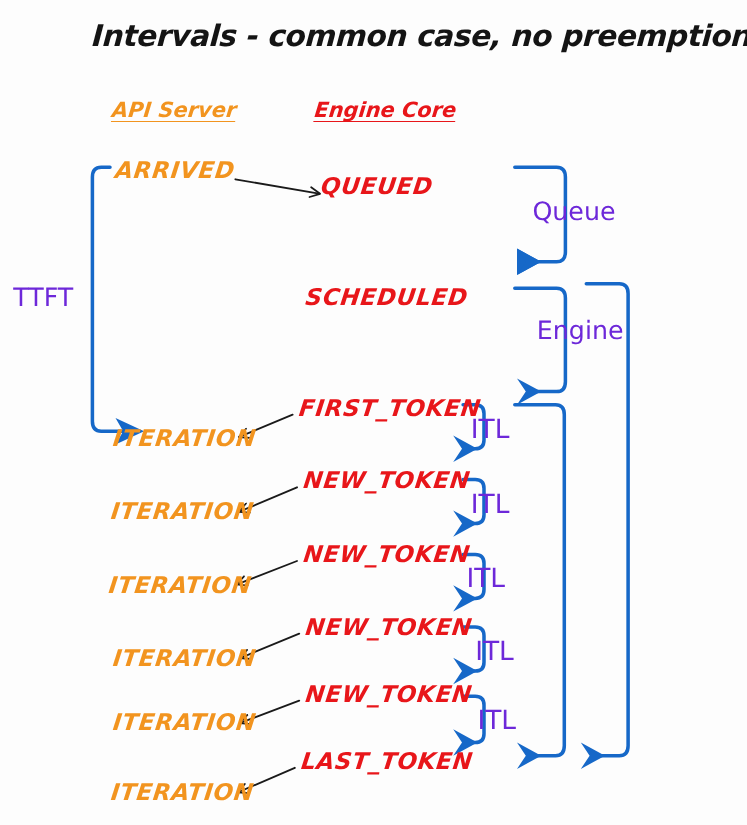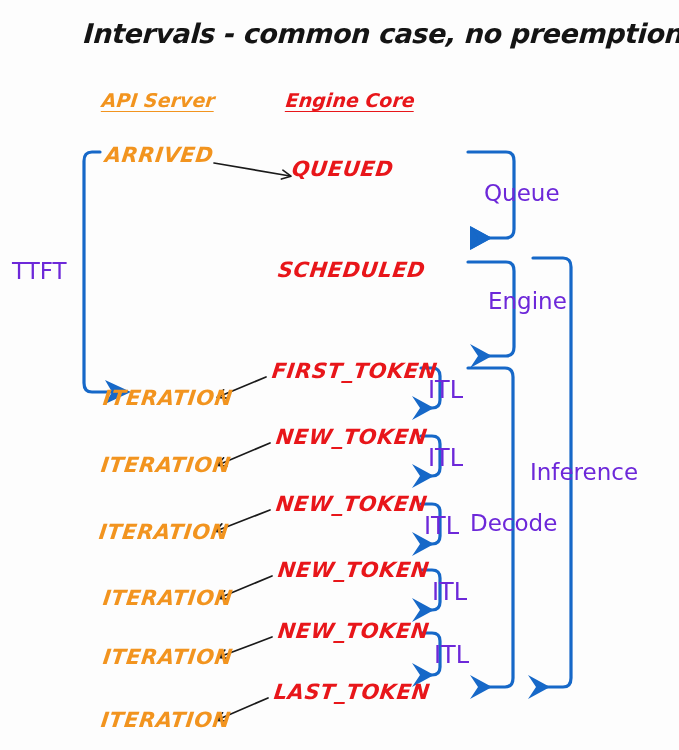--- a/index.html
+++ b/index.html
@@ -127,22 +127,20 @@
   <div class="lbl state orange" style="left:103px; top:386px;">ITERATION</div>
   <div class="lbl state orange" style="left:101px; top:453px;">ITERATION</div>
   <div class="lbl state orange" style="left:99px; top:520px;">ITERATION</div>
   <div class="lbl state orange" style="left:103px; top:586px;">ITERATION</div>
   <div class="lbl state orange" style="left:103px; top:645px;">ITERATION</div>
   <div class="lbl state orange" style="left:101px; top:708px;">ITERATION</div>
 
   <div class="lbl blue-lbl" style="left:12px; top:258px;">TTFT</div>
   <div class="lbl blue-lbl" style="left:484px; top:180px;">Queue</div>
   <div class="lbl blue-lbl" style="left:488px; top:288px;">Engine</div>
-  <div class="lbl blue-lbl" style="left:470px; top:510px;">Decode</div>
-  <div class="lbl blue-lbl" style="left:530px; top:459px;">Inference</div>
 
   <div class="lbl blue-lbl small" style="left:428px; top:376px;">ITL</div>
   <div class="lbl blue-lbl small" style="left:428px; top:444px;">ITL</div>
   <div class="lbl blue-lbl small" style="left:424px; top:512px;">ITL</div>
   <div class="lbl blue-lbl small" style="left:432px; top:578px;">ITL</div>
   <div class="lbl blue-lbl small" style="left:434px; top:641px;">ITL</div>
 
 </div>
 
 </body></html>

